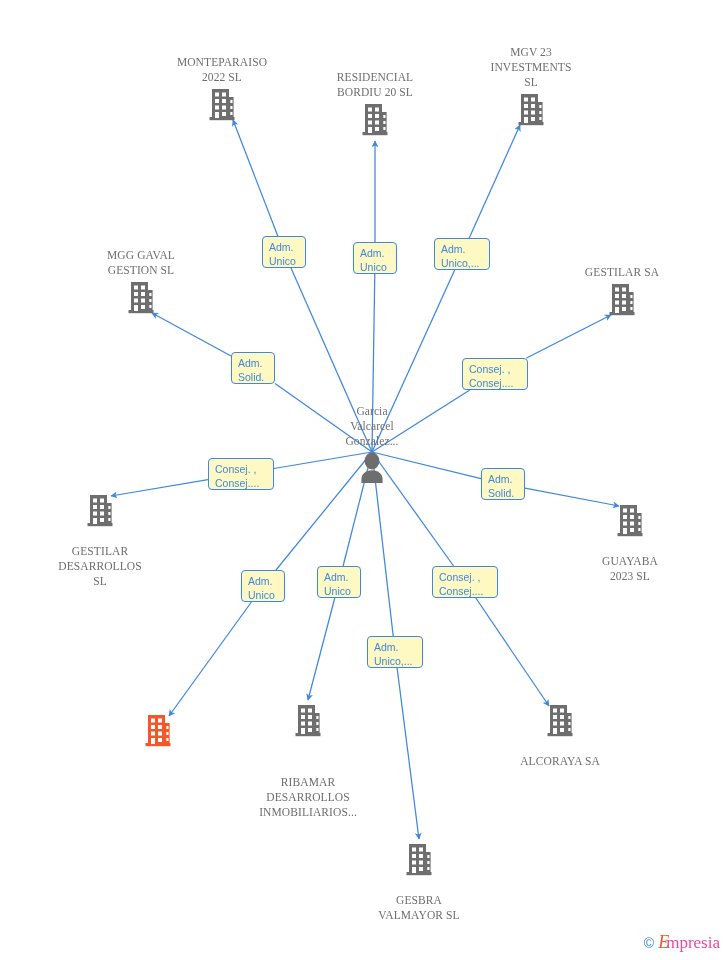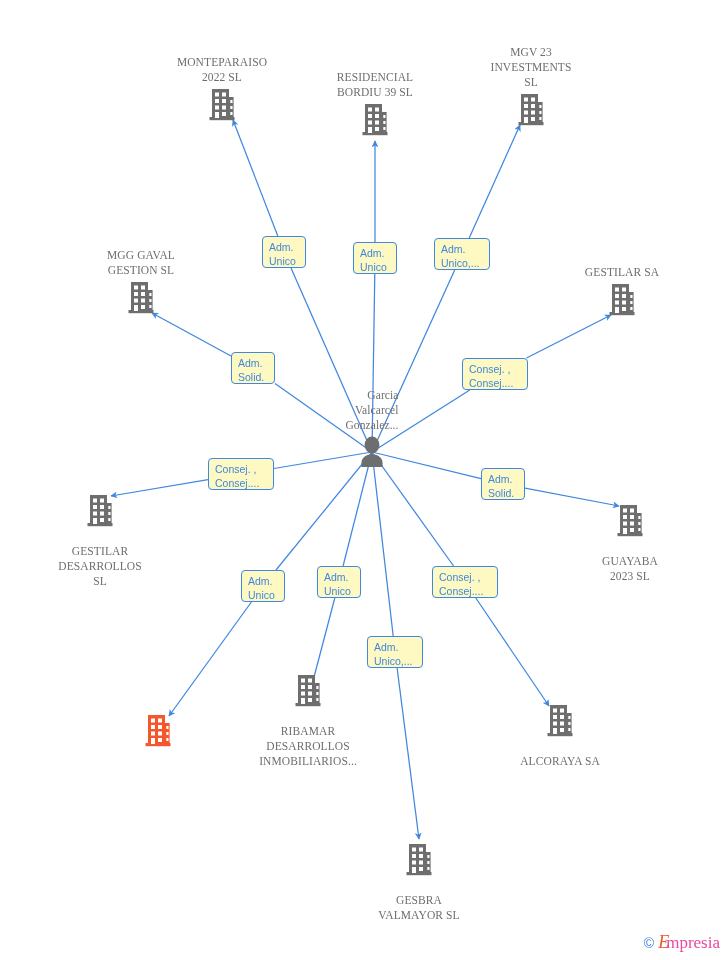--- a/index.html
+++ b/index.html
@@ -151,21 +151,21 @@
 Unico</div>
       <div class="edge-label" style="left: 317px; top: 566px; width: 44px; height: 32px;">Adm.
 Unico</div>
       <div class="edge-label" style="left: 432px; top: 566px; width: 66px; height: 32px;">Consej. ,
 Consej....</div>
       <div class="edge-label" style="left: 367px; top: 636px; width: 56px; height: 32px;">Adm.
 Unico,...</div>
     </div>
 
   <div id="nodes">
-      <div class="node label-above" style="left: 372px; top: 388px; text-align: right;">
+      <div class="node label-above" style="left: 372px; top: 404px;">
         <div class="node-label">Garcia
 Valcarcel
 Gonzalez...</div>
         <div class="node-icon"><svg width="30" height="32" viewBox="0 0 30 32">
             <ellipse cx="15" cy="9" rx="7.4" ry="8.4" fill="#6e6e6e"></ellipse>
             <path d="M15 18.2c-6.6 0-10.6 4-10.6 9.2V31h21.2v-3.6c0-5.2-4-9.2-10.6-9.2z" fill="#6e6e6e"></path>
           </svg></div>
       </div>
       <div class="node label-above" style="left: 222px; top: 55px;">
         <div class="node-label">MONTEPARAISO
@@ -184,21 +184,21 @@
               <rect x="7" y="24" width="4" height="6"></rect>
               <rect x="14" y="24" width="4" height="4"></rect>
               <rect x="22.3" y="12" width="2.2" height="3"></rect>
               <rect x="22.3" y="18" width="2.2" height="3"></rect>
               <rect x="22.3" y="24" width="2.2" height="3"></rect>
             </g>
           </svg></div>
       </div>
       <div class="node label-above" style="left: 375px; top: 70px;">
         <div class="node-label">RESIDENCIAL
-BORDIU 39  SL</div>
+BORDIU 20  SL</div>
         <div class="node-icon"><svg width="28" height="34" viewBox="0 0 28 34">
             <rect x="4" y="1" width="17" height="29" fill="#6e6e6e"></rect>
             <rect x="1.5" y="29" width="25" height="3.2" fill="#6e6e6e"></rect>
             <rect x="21" y="9" width="4.6" height="21" fill="#6e6e6e"></rect>
             <g fill="#ffffff">
               <rect x="7" y="4.5" width="4" height="4"></rect>
               <rect x="14" y="4.5" width="4" height="4"></rect>
               <rect x="7" y="11" width="4" height="4"></rect>
               <rect x="14" y="11" width="4" height="4"></rect>
               <rect x="7" y="17.5" width="4" height="4"></rect>
@@ -335,21 +335,21 @@
               <rect x="7" y="17.5" width="4" height="4"></rect>
               <rect x="14" y="17.5" width="4" height="4"></rect>
               <rect x="7" y="24" width="4" height="6"></rect>
               <rect x="14" y="24" width="4" height="4"></rect>
               <rect x="22.3" y="12" width="2.2" height="3"></rect>
               <rect x="22.3" y="18" width="2.2" height="3"></rect>
               <rect x="22.3" y="24" width="2.2" height="3"></rect>
             </g>
           </svg></div>
       </div>
-      <div class="node label-below" style="left: 308px; top: 674px;">
+      <div class="node label-below" style="left: 308px; top: 704px; gap: 21px;">
         <div class="node-icon"><svg width="28" height="34" viewBox="0 0 28 34">
             <rect x="4" y="1" width="17" height="29" fill="#6e6e6e"></rect>
             <rect x="1.5" y="29" width="25" height="3.2" fill="#6e6e6e"></rect>
             <rect x="21" y="9" width="4.6" height="21" fill="#6e6e6e"></rect>
             <g fill="#ffffff">
               <rect x="7" y="4.5" width="4" height="4"></rect>
               <rect x="14" y="4.5" width="4" height="4"></rect>
               <rect x="7" y="11" width="4" height="4"></rect>
               <rect x="14" y="11" width="4" height="4"></rect>
               <rect x="7" y="17.5" width="4" height="4"></rect>

